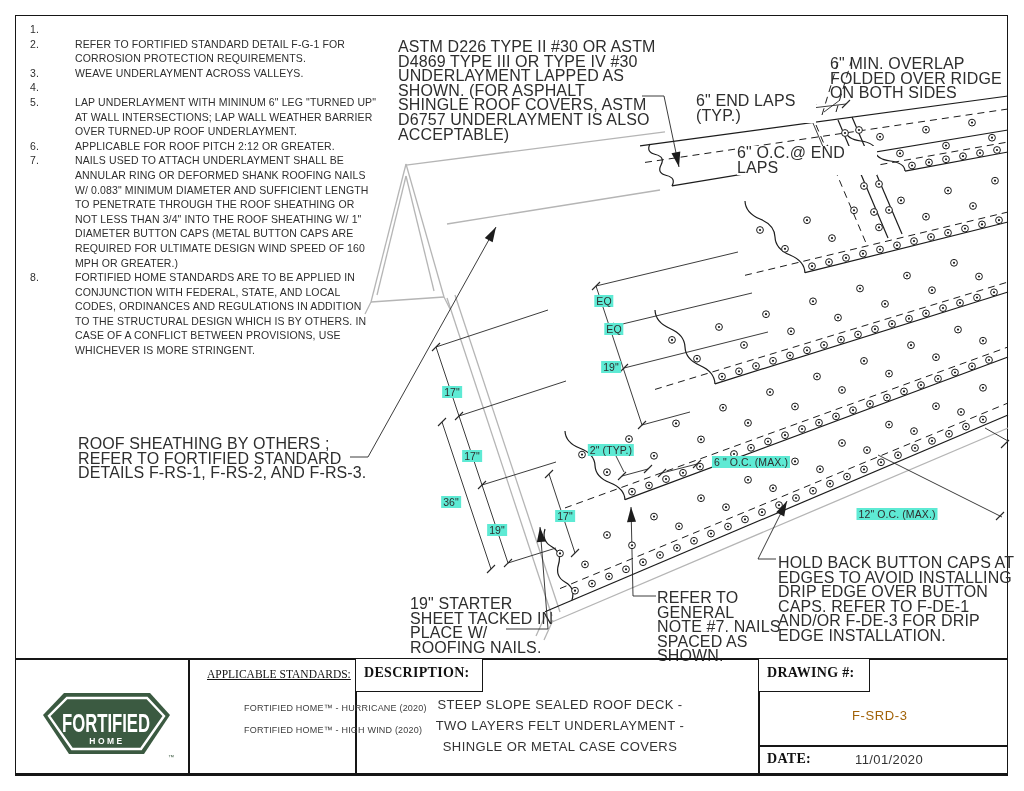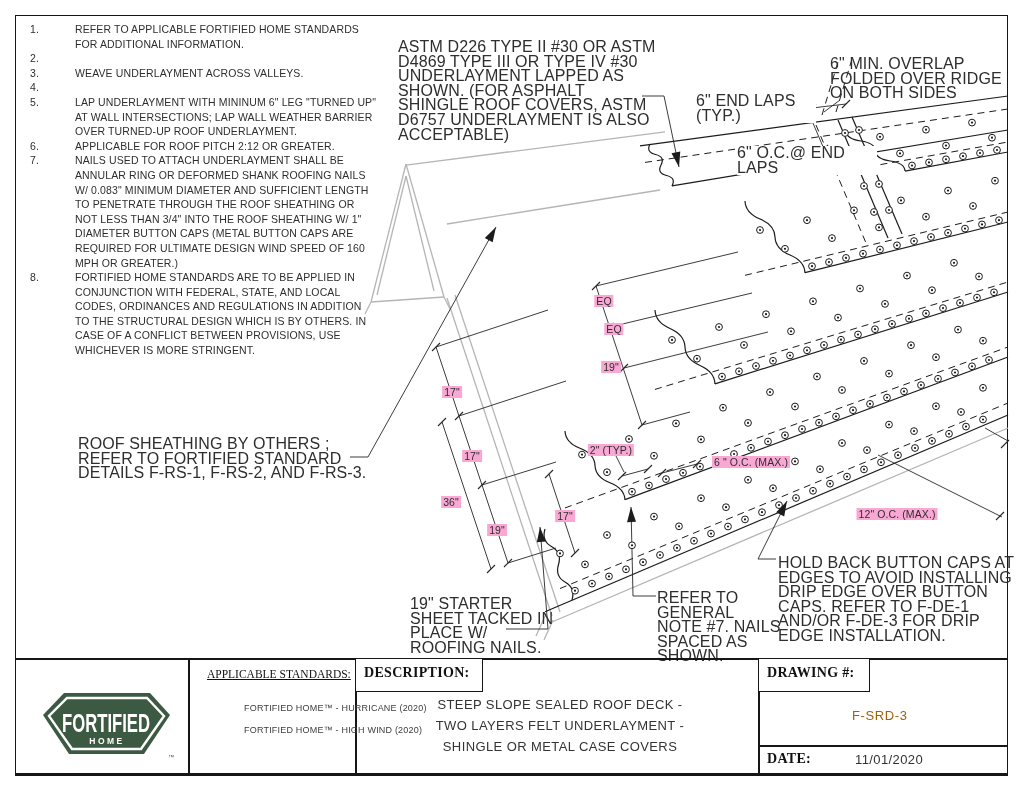--- a/index.html
+++ b/index.html
@@ -11,21 +11,21 @@
   
   .notes{position:absolute;left:30px;top:22px;width:348px;font-size:10.5px;
          line-height:14.6px;letter-spacing:.12px;}
   .notes-title{margin-left:45px;text-decoration:underline;}
   .note-row{display:flex;}
   .note-num{width:45px;flex:none;}
   .note-text{flex:1;}
   
   .callout{position:absolute;font-size:16px;line-height:14.6px;letter-spacing:.12px;}
   .dim{position:absolute;transform:translate(-50%,-50%);font-size:10.5px;
-       letter-spacing:.1px;background:#f9a8d4;padding:0 2px;white-space:nowrap;}
+       letter-spacing:.1px;background:#5eead4;padding:0 2px;white-space:nowrap;}
   
   .tb-line{position:absolute;background:#161616;}
   .tb-label{position:absolute;font-family:"Liberation Serif",serif;font-weight:bold;
             font-size:14px;letter-spacing:.3px;color:#111;text-align:center;}
   .tb-box{position:absolute;border-right:1.6px solid #161616;border-bottom:1.6px solid #161616;background:#fff;}
   .std-title{position:absolute;font-family:"Liberation Serif",serif;font-weight:normal;
              font-size:11.5px;text-decoration:underline;color:#111;}
   .std-line{position:absolute;font-size:9px;letter-spacing:.2px;color:#3c3c3c;margin-left:48px;}
   .desc-text{position:absolute;font-size:13px;line-height:21px;text-align:center;
              white-space:pre-line;letter-spacing:.4px;color:#333;}
@@ -304,24 +304,24 @@
         <path d="M0,0 L-15,4.5 L-15,-4.5 Z" transform="translate(496,227) rotate(-61)"></path>
         <path d="M0,0 L-15,4.5 L-15,-4.5 Z" transform="translate(540,527) rotate(-95)"></path>
         <path d="M0,0 L-15,4.5 L-15,-4.5 Z" transform="translate(631,507) rotate(-92)"></path>
         <path d="M0,0 L-15,4.5 L-15,-4.5 Z" transform="translate(787,501) rotate(-63)"></path>
       </g>
   </svg>
 
   <div class="notes">
     <div class="note-row">
         <span class="note-num">1.</span>
-        <span class="note-text">REFER TO APPLICABLE FORTIFIED HOME STANDARDS FOR ADDITIONAL INFORMATION.</span>
       </div>
     <div class="note-row">
         <span class="note-num">2.</span>
+        <span class="note-text">REFER TO FORTIFIED STANDARD DETAIL F-G-1 FOR CORROSION PROTECTION REQUIREMENTS.</span>
       </div>
     <div class="note-row">
         <span class="note-num">3.</span>
         <span class="note-text">WEAVE UNDERLAYMENT ACROSS VALLEYS.</span>
       </div>
     <div class="note-row">
         <span class="note-num">4.</span>
       </div>
     <div class="note-row">
         <span class="note-num">5.</span>

